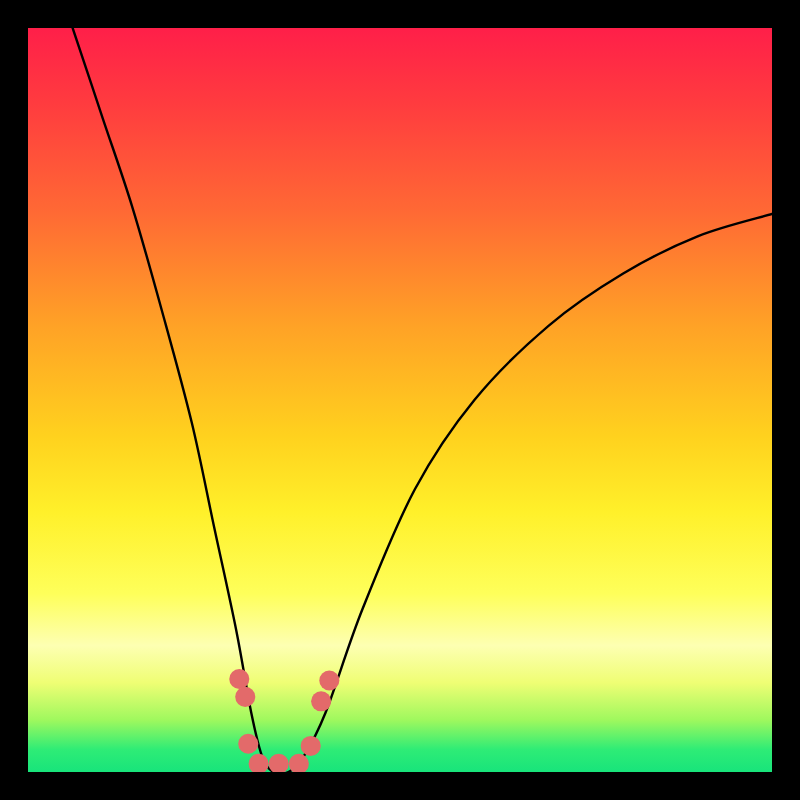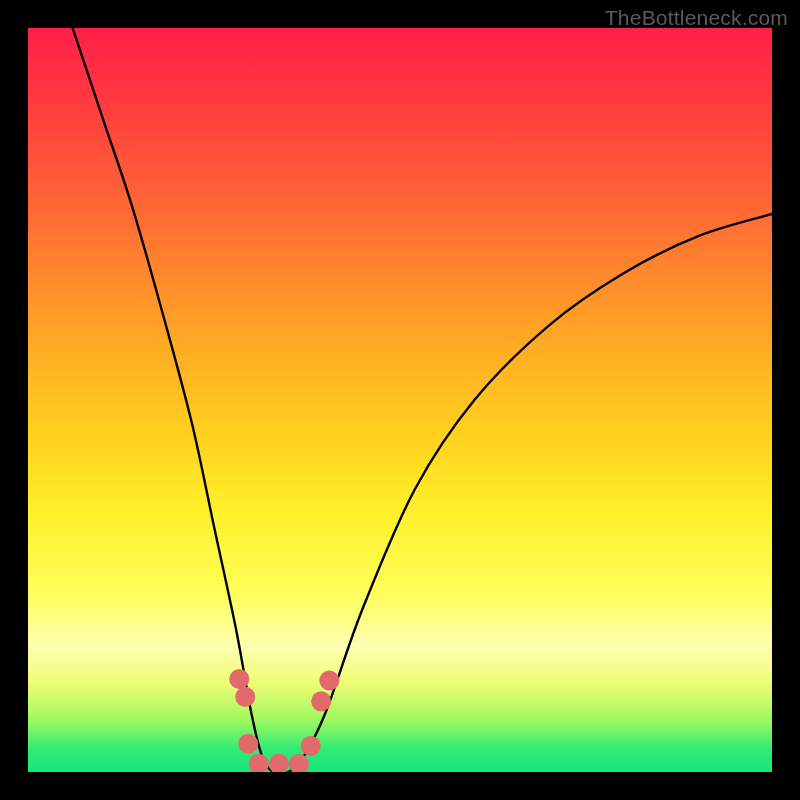--- a/index.html
+++ b/index.html
@@ -72,14 +72,13 @@
           <circle cx="220.22400000000002" cy="715.728" r="10.044" fill="#e36a6a"></circle>
           <circle cx="230.64" cy="735.816" r="10.044" fill="#e36a6a"></circle>
           <circle cx="250.728" cy="735.816" r="10.044" fill="#e36a6a"></circle>
           <circle cx="270.816" cy="735.816" r="10.044" fill="#e36a6a"></circle>
           <circle cx="282.72" cy="717.96" r="10.044" fill="#e36a6a"></circle>
           <circle cx="293.13599999999997" cy="673.3199999999999" r="10.044" fill="#e36a6a"></circle>
           <circle cx="301.32" cy="652.4879999999999" r="10.044" fill="#e36a6a"></circle>
         </g>
     </svg>
   </div>
-  <div class="watermark">TheBottleneck.com</div>
 </div>
 
 </body></html>

